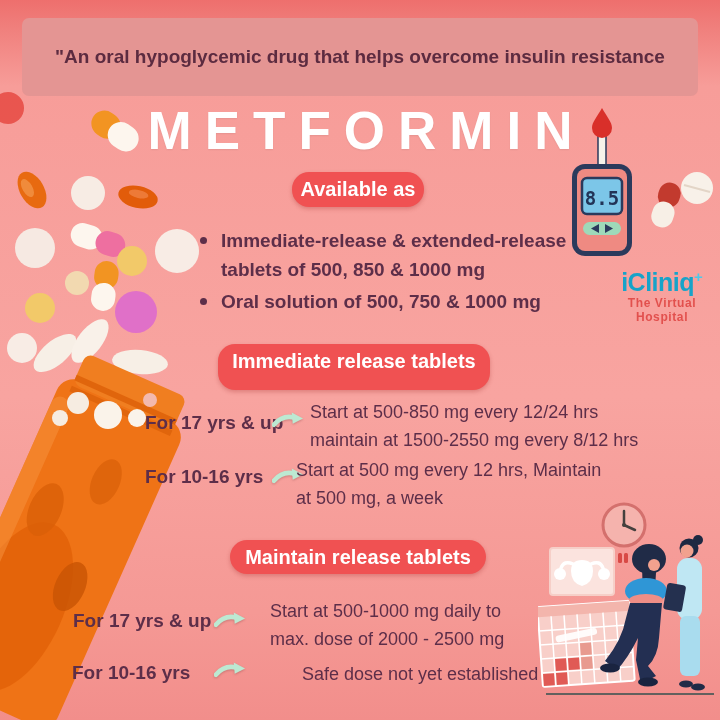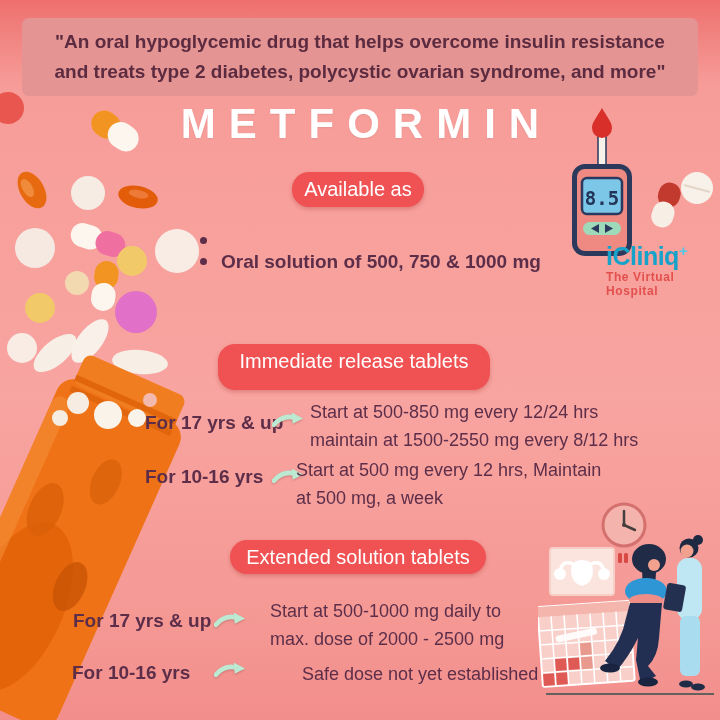--- a/index.html
+++ b/index.html
@@ -11,44 +11,44 @@
   .abs{position:absolute;}
   
   .quote-box{
     left:22px;top:18px;width:676px;height:78px;border-radius:7px;
     background:#e49593;display:flex;flex-direction:column;justify-content:center;
     text-align:center;color:#5c2b40;font-weight:700;font-size:19px;line-height:30px;
   }
   
   .title{
     left:0;top:100px;width:720px;text-align:center;margin:0;
-    color:#ffffff;font-size:42px;font-weight:800;letter-spacing:13px;text-indent:13px;
+    color:#ffffff;font-size:53px;font-weight:800;letter-spacing:13px;text-indent:13px;
     text-shadow:0 1px 2px rgba(0,0,0,0.07);
   }
   
   .pill-badge{
-    background:#f05152;color:#fff;font-weight:400;border-radius:17px;
+    background:#f05152;color:#fff;font-weight:700;border-radius:17px;
     box-shadow:0 2px 4px rgba(160,40,40,0.3);white-space:nowrap;
     display:inline-block;text-align:center;
   }
   .badge-available{left:292px;top:172px;width:132px;height:35px;line-height:35px;font-size:20px;}
   .badge-immediate{left:218px;top:344px;width:272px;height:46px;line-height:34px;font-size:20px;}
   .badge-extended{left:230px;top:540px;width:256px;height:34px;line-height:34px;font-size:20px;}
   
   .bullets{left:200px;top:226px;width:400px;color:#5d2e49;font-size:19px;font-weight:700;}
   .bullet-row{display:flex;margin-bottom:3px;}
   .bullet-dot{width:7px;height:7px;border-radius:50%;background:#5d2e49;margin:11px 14px 0 0;flex:0 0 7px;}
   .bullet-text span{display:block;line-height:29px;}
   
   .dose-label{color:#5d2e49;font-size:19px;font-weight:700;white-space:nowrap;}
   .dose-text{color:#5d2e49;font-size:18px;font-weight:400;}
   .dose-text span{display:block;line-height:28px;white-space:nowrap;}
   .arrow-icon{filter:drop-shadow(0 1px 1px rgba(120,60,60,0.35));}
   
-  .logo{left:606px;top:242px;width:112px;}
+  .logo{left:606px;top:268px;width:112px;text-align:center;}
   .logo-name{font-size:25px;font-weight:800;color:#17a3c9;letter-spacing:-0.5px;}
   .logo-plus{font-size:15px;font-weight:800;color:#4fc9e8;vertical-align:top;}
   .logo-tagline{display:block;font-size:12px;font-weight:700;color:#e2504d;letter-spacing:0.6px;margin-top:-1px;}
 </style>
 </head>
 <body>
 
 <div class="canvas">
 
   <svg class="abs" style="left:0;top:88px;" width="230" height="632" viewBox="0 0 230 632">
@@ -108,30 +108,33 @@
 
     <circle cx="108" cy="327" r="14" fill="#faf3ea"></circle>
     <circle cx="78" cy="315" r="11" fill="#f6ece1"></circle>
     <circle cx="137" cy="330" r="9" fill="#faf3ea"></circle>
     <circle cx="60" cy="330" r="8" fill="#f6ece1"></circle>
     <circle cx="150" cy="312" r="7" fill="#f3b9ae"></circle>
   </svg>
 
   <div class="abs quote-box">
     <span>"An oral hypoglycemic drug that helps overcome insulin resistance</span>
-    <span>and treats type 2 diabetes, polycystic ovarian syndrome, and more"</span>
   </div>
 
   <h1 class="abs title">METFORMIN</h1>
 
   <div class="abs pill-badge badge-available">Available as</div>
 
   <div class="abs bullets">
     <div class="bullet-row">
       <span class="bullet-dot"></span>
+      <div class="bullet-text">
+        <span>Immediate-release &amp; extended-release</span>
+        <span>tablets of 500, 850 &amp; 1000 mg</span>
+      </div>
     </div>
     <div class="bullet-row">
       <span class="bullet-dot"></span>
       <div class="bullet-text">
         <span>Oral solution of 500, 750 &amp; 1000 mg</span>
         <span></span>
       </div>
     </div>
   </div>
 
@@ -154,21 +157,21 @@
   </div>
   <svg class="abs arrow-icon" style="left:272px;top:466px;" width="32" height="20" viewBox="0 0 34 20">
     <path d="M2 15 C 9 7, 16 5, 25 8" fill="none" stroke="#bce9d2" stroke-width="5" stroke-linecap="round"></path>
     <path d="M21 2 L 33 8.5 L 22 14 Z" fill="#bce9d2"></path>
   </svg>
   <div class="abs dose-text" style="left:296px;top:456px;">
     <span>Start at 500 mg every 12 hrs, Maintain</span>
     <span>at 500 mg, a week</span>
   </div>
 
-  <div class="abs pill-badge badge-extended">Extended solution tablets</div>
+  <div class="abs pill-badge badge-extended">Maintain release tablets</div>
 
   <div class="abs" style="left:73px;top:610px;">
     <span class="dose-label">For 17 yrs &amp; up</span>
   </div>
   <svg class="abs arrow-icon" style="left:214px;top:610px;" width="32" height="20" viewBox="0 0 34 20">
     <path d="M2 15 C 9 7, 16 5, 25 8" fill="none" stroke="#bce9d2" stroke-width="5" stroke-linecap="round"></path>
     <path d="M21 2 L 33 8.5 L 22 14 Z" fill="#bce9d2"></path>
   </svg>
   <div class="abs dose-text" style="left:270px;top:597px;">
     <span>Start at 500-1000 mg daily to</span>

